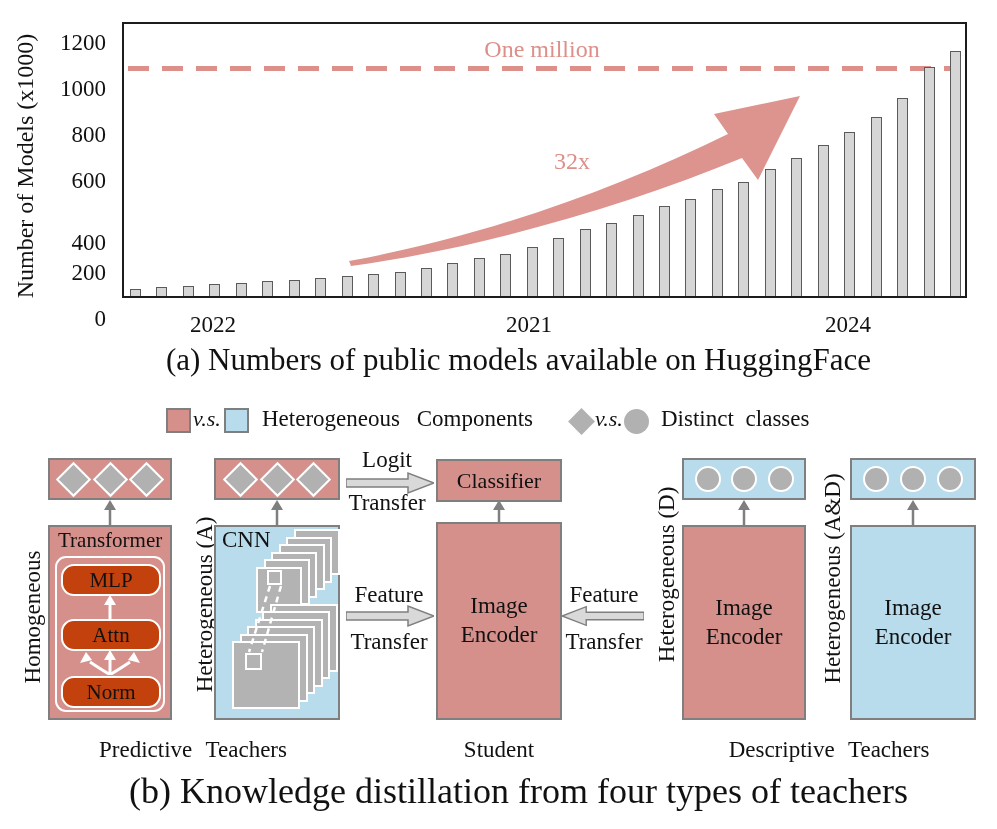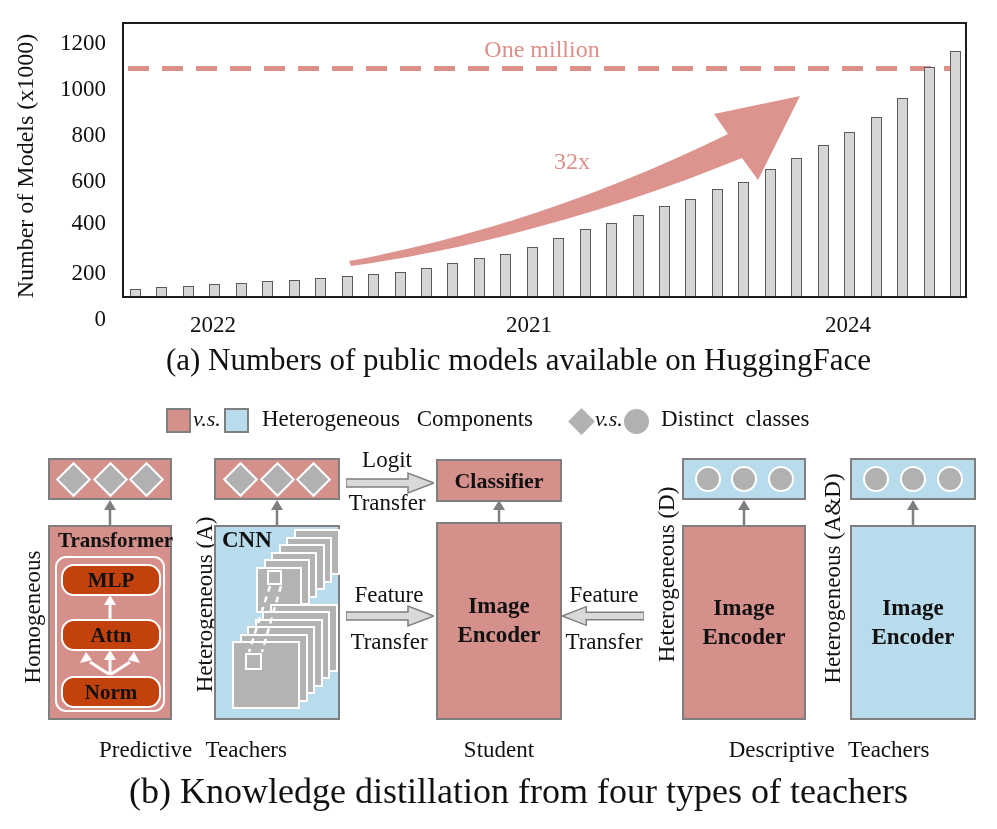--- a/index.html
+++ b/index.html
@@ -24,21 +24,21 @@
   #mult-label{position:absolute;left:403px;top:124px;width:90px;text-align:center;
               font-size:24px;z-index:4;}
   .caption{position:absolute;left:0;width:997px;text-align:center;font-size:31px;padding-left:20px;}
   
   .sw{position:absolute;width:25px;height:25px;border:2px solid #7f7f7f;box-sizing:border-box;}
   .vs{position:absolute;font-style:italic;font-size:22px;top:406px;}
   .leg-txt{position:absolute;top:406px;font-size:23px;}
   .diamond-leg{position:absolute;width:19px;height:19px;background:#b1b1b1;transform:rotate(45deg);}
   .circle-leg{position:absolute;width:25px;height:25px;background:#b1b1b1;border-radius:50%;}
   
-  .box{position:absolute;border:2px solid #7f7f7f;box-sizing:border-box;font-weight:bold;}
+  .box{position:absolute;border:2px solid #7f7f7f;box-sizing:border-box;}
   .pink{background:#d5908c;} .blue{background:#b9dcec;}
   .token-bar{display:flex;justify-content:space-evenly;align-items:center;}
   .diamond{width:21px;height:21px;background:#b1b1b1;border:2.5px solid #fff;
            transform:rotate(45deg);box-sizing:content-box;}
   .circle{width:22px;height:22px;background:#b1b1b1;border:2.5px solid #fff;border-radius:50%;}
   .rot{position:absolute;transform:rotate(-90deg);transform-origin:0 0;text-align:center;
        font-size:23px;white-space:nowrap;}
   .enc{display:flex;align-items:center;justify-content:center;text-align:center;
        font-size:23px;line-height:1.25;}
   .subbox{position:absolute;left:11px;width:100px;height:32px;background:#c2410c;
@@ -53,21 +53,21 @@
 </style>
 </head>
 <body>
 
 <div id="figure">
 
   <div id="y-title">Number of Models (x1000)</div>
 
   <span class="ytick" style="top:286px">0</span>
   <span class="ytick" style="top:240px">200</span>
-  <span class="ytick" style="top:190px">400</span>
+  <span class="ytick" style="top:210px">400</span>
   <span class="ytick" style="top:148px">600</span>
   <span class="ytick" style="top:102px">800</span>
   <span class="ytick" style="top:56px">1000</span>
   <span class="ytick" style="top:10px">1200</span>
 
   <div id="plot">
     <div id="dash-line"></div>
     <div id="one-million" class="chart-accent">One million</div>
     <div id="mult-label" class="chart-accent">32x</div>
     <svg id="growth-arrow-svg" viewBox="124 24 841 272">

